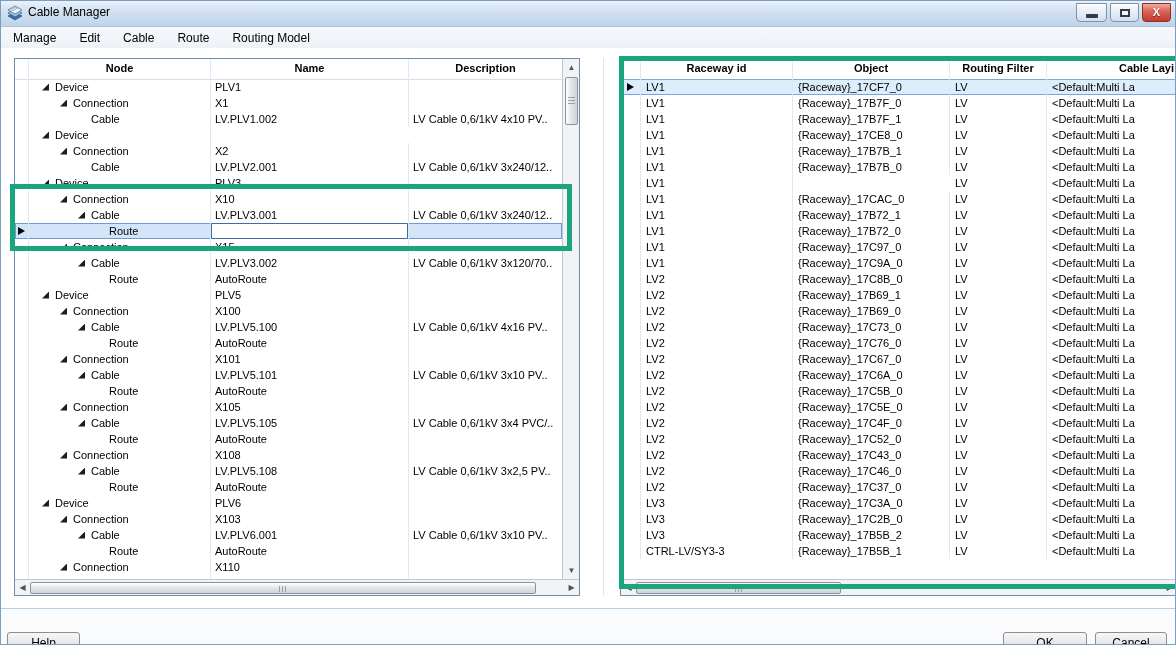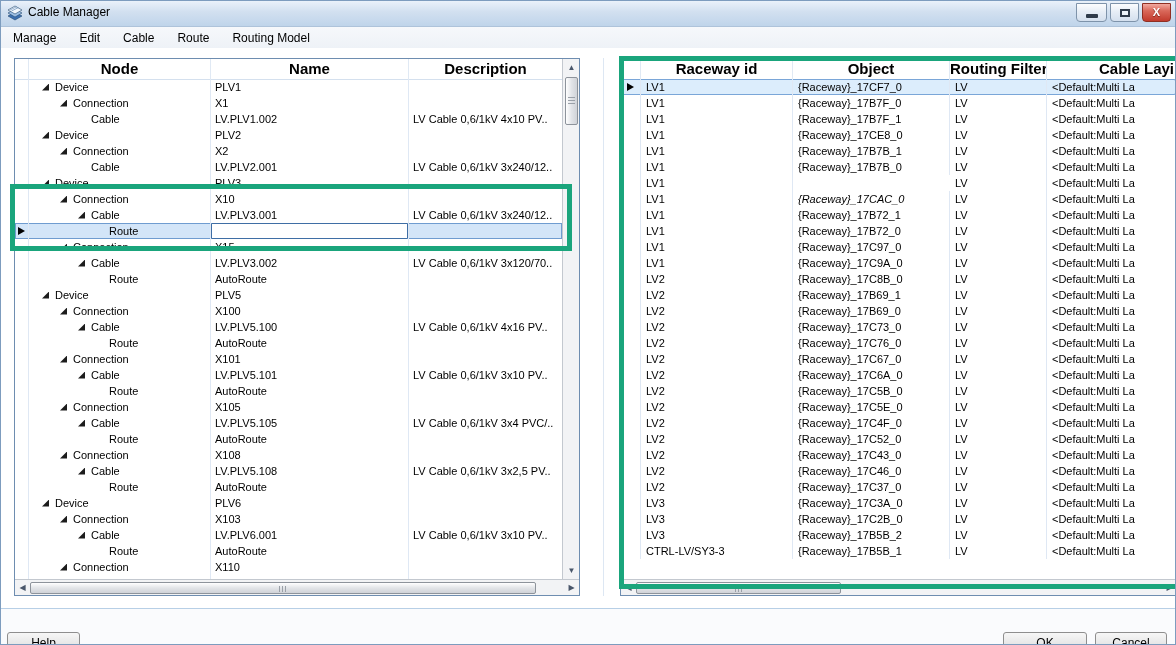--- a/index.html
+++ b/index.html
@@ -28,21 +28,21 @@
     background:linear-gradient(#f6f8fb,#eef2f7);display:flex;align-items:center;padding-left:4px;box-sizing:border-box;}
   .menu-item{font-size:12px;color:#000;padding:2px 9px;margin-right:5px;cursor:default;}
 
   
   .panel{position:absolute;background:#fff;border:1px solid #6e8db0;box-sizing:border-box;overflow:hidden;}
   #left-panel{left:14px;top:58px;width:566px;height:538px;}
   #right-panel{left:620px;top:58px;width:557px;height:538px;border-right:none;}
   .splitter-line{position:absolute;left:603px;top:58px;width:1px;height:538px;background:#dde7f3;}
 
   .ghead{position:absolute;top:0;left:0;right:0;height:20px;background:#fff;border-bottom:1px solid #d4e0ee;display:flex;}
-  .ghcell{font-size:15px;font-weight:bold;color:#000;text-align:center;line-height:19px;
+  .ghcell{font-size:11px;font-weight:bold;color:#000;text-align:center;line-height:19px;
     border-right:1px solid #e0e9f4;box-sizing:border-box;overflow:hidden;white-space:nowrap;}
 
   .rows{position:absolute;left:0;top:20px;overflow:hidden;}
   .grow{display:flex;height:16px;line-height:16px;font-size:11px;color:#000;white-space:nowrap;}
   .gcell{box-sizing:border-box;border-right:1px solid #dfe8f4;overflow:hidden;white-space:nowrap;position:relative;}
   .mcell{display:flex;align-items:center;justify-content:center;}
   .marker-tri{width:0;height:0;border-top:4px solid transparent;border-bottom:4px solid transparent;border-left:7px solid #000;}
   .exp{display:inline-block;width:7px;height:7px;margin-right:6px;background:#1c1c1c;
     clip-path:polygon(100% 0,100% 100%,0 100%);vertical-align:middle;margin-bottom:2px;}
   .exp.hidden{visibility:hidden;}
@@ -131,21 +131,20 @@
       </div>
       <div class="grow">
         <div class="gcell mcell" style="width: 14px;"></div>
         <div class="gcell" style="width: 182px; padding-left: 49px;"><div class="exp hidden"></div>Cable</div>
         <div class="gcell" style="width: 198px; padding-left: 4px;">LV.PLV1.002</div>
         <div class="gcell" style="width: 153px; padding-left: 4px; border-right: none;">LV Cable 0,6/1kV 4x10 PV..</div>
       </div>
       <div class="grow">
         <div class="gcell mcell" style="width: 14px;"></div>
         <div class="gcell" style="width: 182px; padding-left: 13px;"><div class="exp"></div>Device</div>
-        <div class="gcell" style="width: 198px; padding-left: 4px;">PLV2</div>
         <div class="gcell" style="width: 153px; padding-left: 4px; border-right: none;"></div>
       </div>
       <div class="grow">
         <div class="gcell mcell" style="width: 14px;"></div>
         <div class="gcell" style="width: 182px; padding-left: 31px;"><div class="exp"></div>Connection</div>
         <div class="gcell" style="width: 198px; padding-left: 4px;">X2</div>
         <div class="gcell" style="width: 153px; padding-left: 4px; border-right: none;"></div>
       </div>
       <div class="grow">
         <div class="gcell mcell" style="width: 14px;"></div>
@@ -390,21 +389,21 @@
       <div class="grow">
         <div class="gcell mcell" style="width: 20px;"></div>
         <div class="gcell" style="width: 152px; padding-left: 5px;">LV1</div>
         <div class="gcell" style="width: 157px; padding-left: 5px; margin-top: 24px;">{Raceway}_17CD9_0</div>
         <div class="gcell" style="width: 97px; padding-left: 5px;">LV</div>
         <div class="gcell" style="width: 129px; padding-left: 5px; border-right: none;">&lt;Default:Multi La</div>
       </div>
       <div class="grow">
         <div class="gcell mcell" style="width: 20px;"></div>
         <div class="gcell" style="width: 152px; padding-left: 5px;">LV1</div>
-        <div class="gcell" style="width: 157px; padding-left: 5px; font-style: italic;">{Raceway}_17CAC_0</div>
+        <div class="gcell" style="width: 157px; padding-left: 5px;">{Raceway}_17CAC_0</div>
         <div class="gcell" style="width: 97px; padding-left: 5px;">LV</div>
         <div class="gcell" style="width: 129px; padding-left: 5px; border-right: none;">&lt;Default:Multi La</div>
       </div>
       <div class="grow">
         <div class="gcell mcell" style="width: 20px;"></div>
         <div class="gcell" style="width: 152px; padding-left: 5px;">LV1</div>
         <div class="gcell" style="width: 157px; padding-left: 5px;">{Raceway}_17B72_1</div>
         <div class="gcell" style="width: 97px; padding-left: 5px;">LV</div>
         <div class="gcell" style="width: 129px; padding-left: 5px; border-right: none;">&lt;Default:Multi La</div>
       </div>

